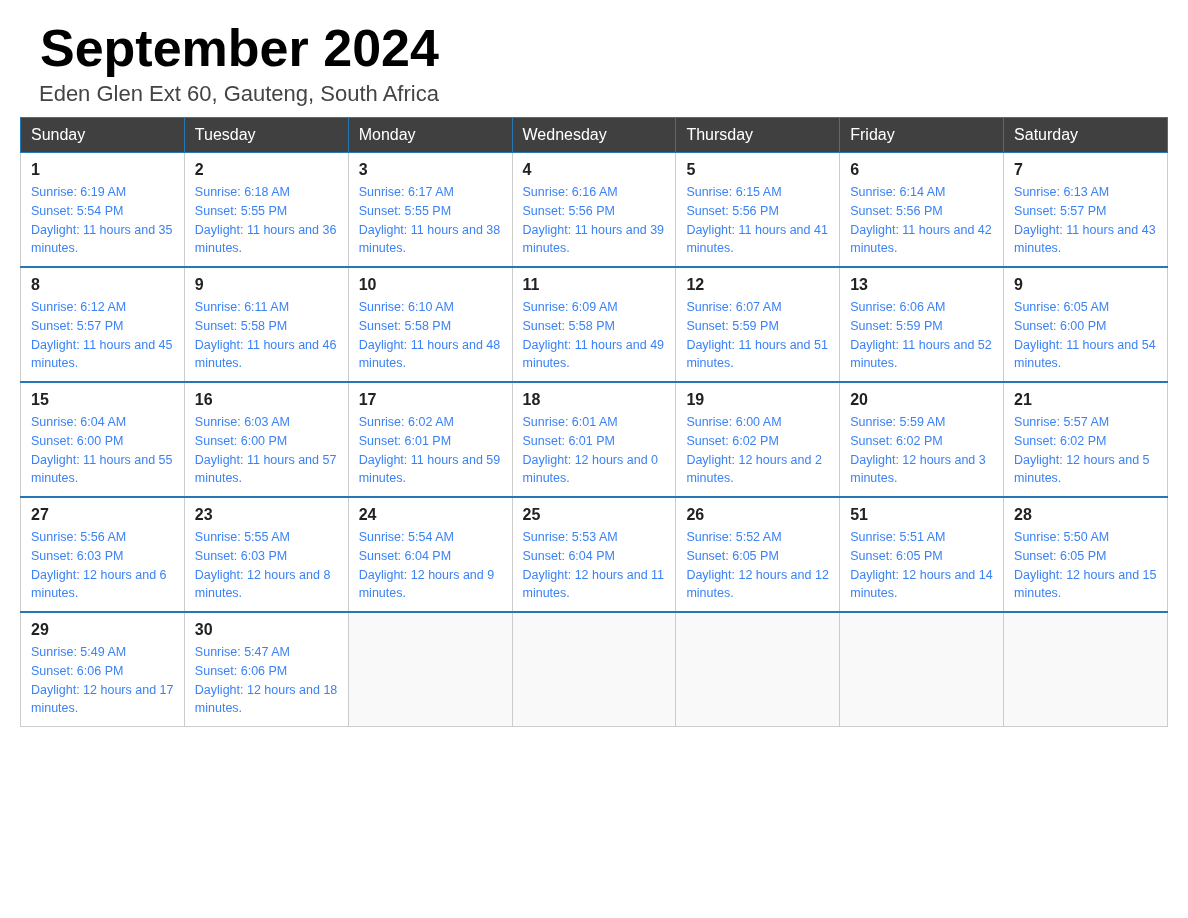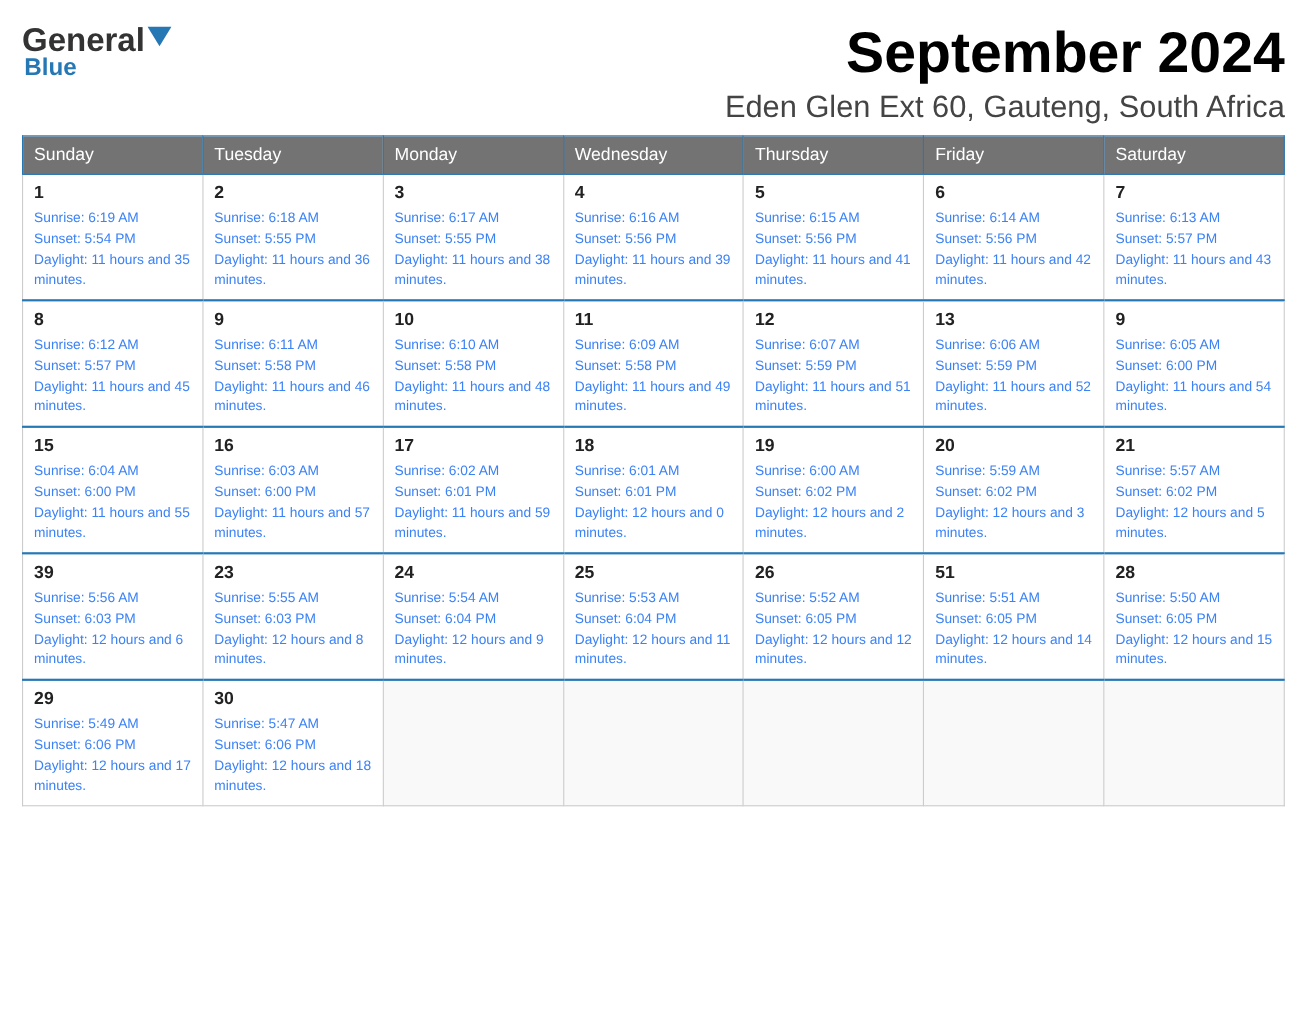--- a/index.html
+++ b/index.html
@@ -25,31 +25,31 @@
       text-align: right;
     }
     .month-title {
       font-size: 52px;
       font-weight: bold;
       color: #000000;
       line-height: 1.1;
       margin-left: 20px;
     }
     .location-title {
-      font-size: 28px;
+      font-size: 22px;
       color: #444;
       margin-top: 4px;
     }
     table {
       width: 100%;
       border-collapse: collapse;
       margin-top: 8px;
     }
     th {
-      background-color: #737373;
+      background-color: #404040;
       color: #fff;
       font-size: 16px;
       font-weight: normal;
       padding: 8px 10px;
       text-align: left;
       border: 1px solid #2678b5;
     }
     td {
       vertical-align: top;
       padding: 8px 10px;
@@ -79,29 +79,20 @@
       border-bottom: 2px solid #2678b5;
     }
     tr:last-child td {
       border-bottom: 1px solid #ccc;
     }
   </style>
 </head>
 <body>
 
 <div class="header-section">
-  <div class="logo">
-    <div style="display:flex; align-items:center;">
-      <span style="font-size:30px; font-weight:bold; color:#333;">General</span>
-      <svg width="22" height="22" viewBox="0 0 22 22" style="margin-left:2px; margin-top:-4px;">
-        <polygon points="0,0 22,0 11,18" fill="#2678b5"></polygon>
-      </svg>
-    </div>
-    <div style="color:#2678b5; font-size:22px; font-weight:bold; margin-top:-6px; margin-left:2px;">Blue</div>
-  </div>
   <div class="title-section">
     <div class="month-title">September 2024</div>
     <div class="location-title">Eden Glen Ext 60, Gauteng, South Africa</div>
   </div>
 </div>
 
 <table>
   <thead>
     <tr>
       <th>Sunday</th>
@@ -283,21 +274,21 @@
         <span class="day-number">21</span>
         <div class="day-info">
           Sunrise: 5:57 AM<br>
           Sunset: 6:02 PM<br>
           Daylight: 12 hours and 5 minutes.
         </div>
       </td>
       </tr>
       <tr>
         <td>
-        <span class="day-number">39</span>
+        <span class="day-number">27</span>
         <div class="day-info">
           Sunrise: 5:56 AM<br>
           Sunset: 6:03 PM<br>
           Daylight: 12 hours and 6 minutes.
         </div>
       </td>
         <td>
         <span class="day-number">23</span>
         <div class="day-info">
           Sunrise: 5:55 AM<br>

